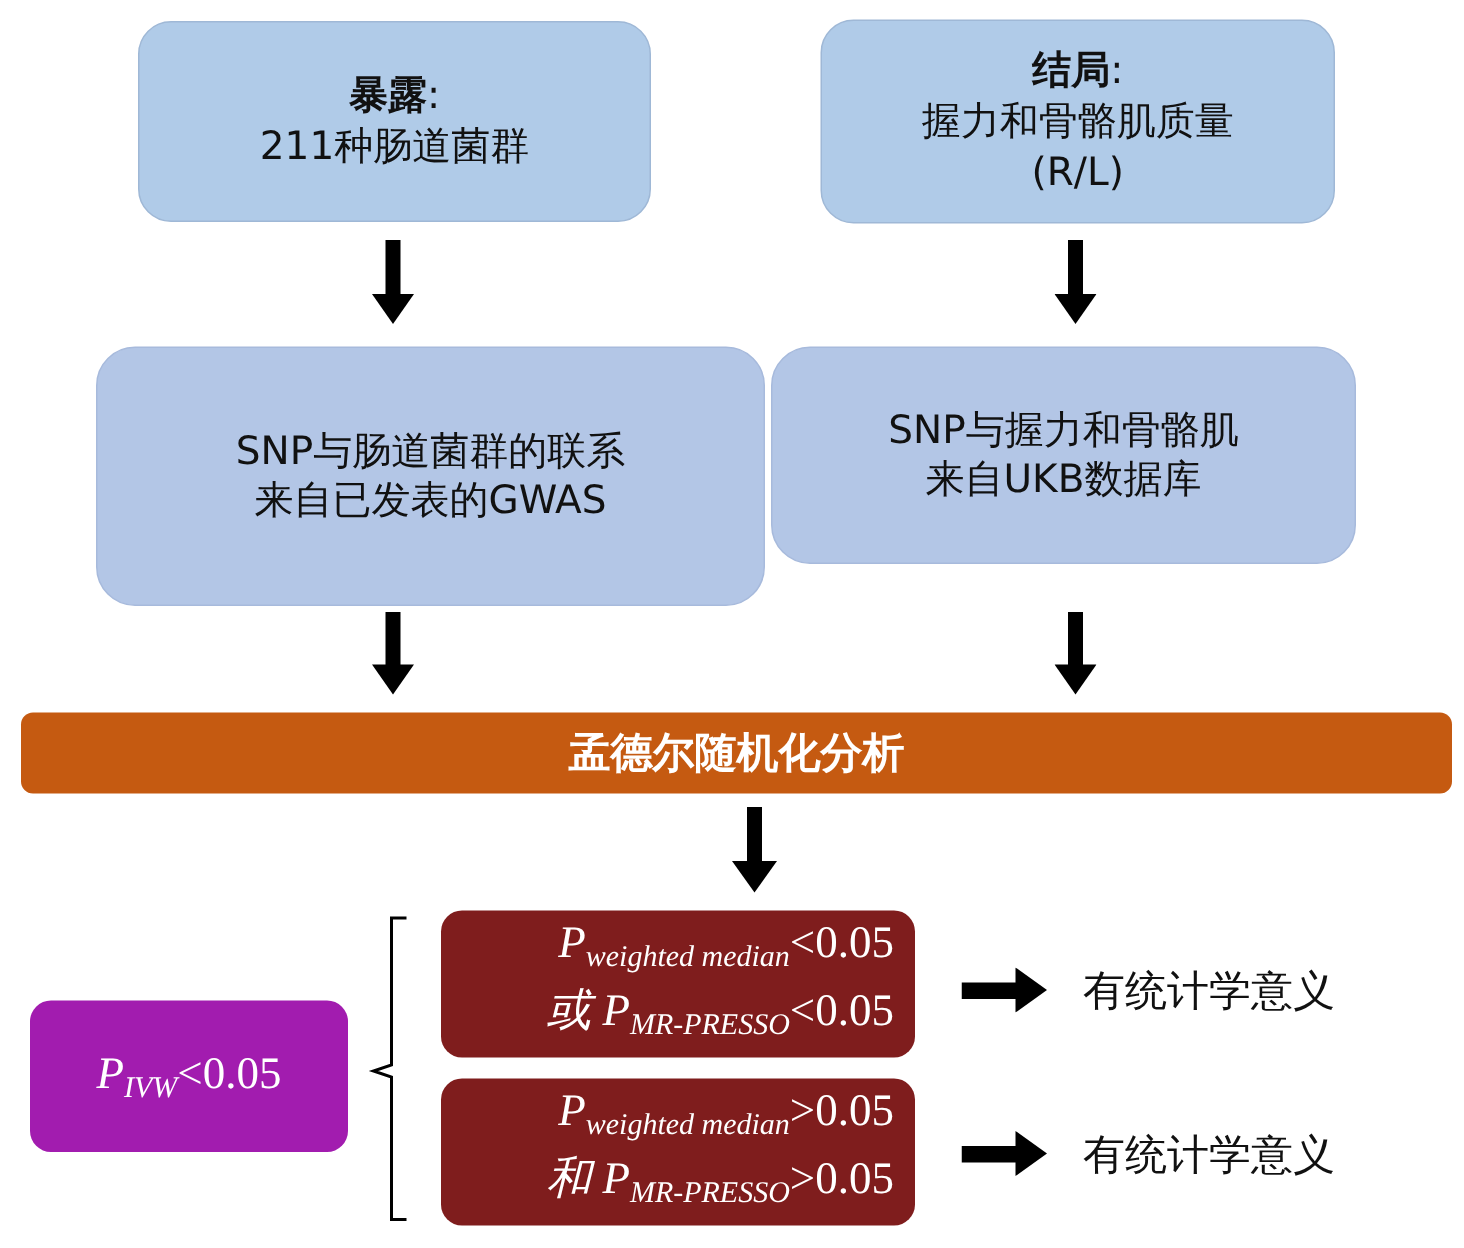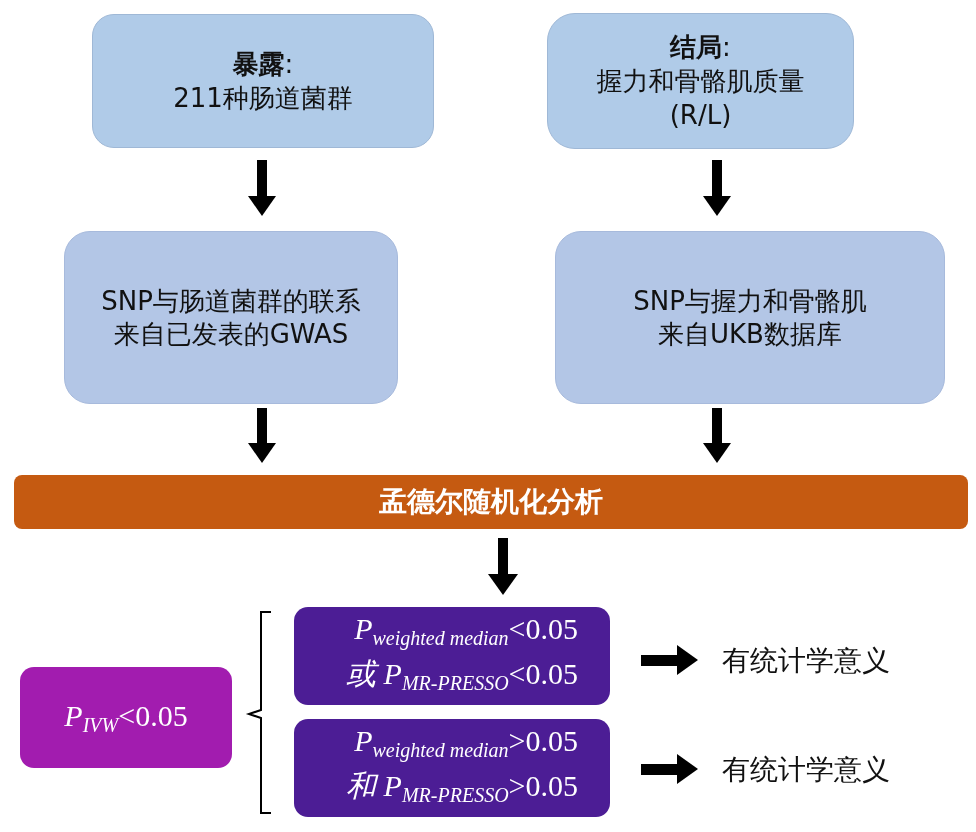--- a/index.html
+++ b/index.html
@@ -9,64 +9,64 @@
          align-items:center; justify-content:center; text-align:center; color:#111; }
   .top { background:#b0cbe8; border:1px solid #9fb8d6; border-radius:22px; font-size:26px; line-height:34px; }
   .mid { background:#b3c6e6; border:1px solid #a7badc; border-radius:26px; font-size:26px; line-height:33px; }
   .bold { font-weight:bold; }
   .mr { position:absolute; left:14px; top:475px; width:954px; height:54px; background:#c55a11;
         border-radius:8px; color:#fff; font-size:28px; font-weight:bold;
         display:flex; align-items:center; justify-content:center; }
   .ivw { position:absolute; left:20px; top:667px; width:212px; height:101px; background:#a21caf;
          border-radius:14px; color:#fff; display:flex; align-items:center; justify-content:center;
          font-family:"Liberation Serif", serif; font-size:30px; }
-  .cond { position:absolute; left:294px; width:316px; background:#4c1d95; border-radius:14px;
+  .cond { position:absolute; left:294px; width:316px; background:#7f1d1d; border-radius:14px;
           color:#fff; font-family:"Liberation Serif", serif; font-size:30px; line-height:36px;
           display:flex; flex-direction:column; justify-content:center; align-items:flex-end;
-          padding-right:32px; box-sizing:border-box; }
+          padding-right:14px; box-sizing:border-box; }
   .cond i { font-style:italic; }
   .cond sub { font-size:20px; font-style:italic; vertical-align:-6px; }
   .ivw sub { font-size:20px; font-style:italic; vertical-align:-6px; }
   .result { position:absolute; left:722px; font-size:28px; color:#111; }
   .arrow-down { position:absolute; }
   .arrow-right { position:absolute; }
   .brace { position:absolute; left:245px; top:610px; }
 </style>
 </head>
 <body>
 
 <div class="box top" style="left:92px;top:14px;width:342px;height:134px;">
   <div>
     <span class="bold">暴露</span><span>:</span>
   </div>
   <div>211种肠道菌群</div>
 </div>
 
-<div class="box top" style="left:547px;top:13px;width:307px;height:136px;border-radius:28px;">
+<div class="box top" style="left:547px;top:13px;width:343px;height:136px;">
   <div>
     <span class="bold">结局</span><span>:</span>
   </div>
   <div>握力和骨骼肌质量</div>
   <div>(R/L)</div>
 </div>
 
 <svg class="arrow-down" style="left:248px;top:160px;" width="28" height="57" viewBox="0 0 28 57">
     <rect x="9" y="0" width="10" height="38" fill="#000"></rect>
     <polygon points="0,36 28,36 14,56" fill="#000"></polygon>
   </svg>
 <svg class="arrow-down" style="left:703px;top:160px;" width="28" height="57" viewBox="0 0 28 57">
     <rect x="9" y="0" width="10" height="38" fill="#000"></rect>
     <polygon points="0,36 28,36 14,56" fill="#000"></polygon>
   </svg>
 
-<div class="box mid" style="left:64px;top:231px;width:334px;height:173px;">
+<div class="box mid" style="left:64px;top:231px;width:446px;height:173px;">
   <div>SNP与肠道菌群的联系</div>
   <div>来自已发表的GWAS</div>
 </div>
-<div class="box mid" style="left:555px;top:231px;width:390px;height:173px;">
+<div class="box mid" style="left:514px;top:231px;width:390px;height:145px;">
   <div>SNP与握力和骨骼肌</div>
   <div>来自UKB数据库</div>
 </div>
 
 <svg class="arrow-down" style="left:248px;top:408px;" width="28" height="56" viewBox="0 0 28 56">
     <rect x="9" y="0" width="10" height="37" fill="#000"></rect>
     <polygon points="0,35 28,35 14,55" fill="#000"></polygon>
   </svg>
 <svg class="arrow-down" style="left:703px;top:408px;" width="28" height="56" viewBox="0 0 28 56">
     <rect x="9" y="0" width="10" height="37" fill="#000"></rect>

